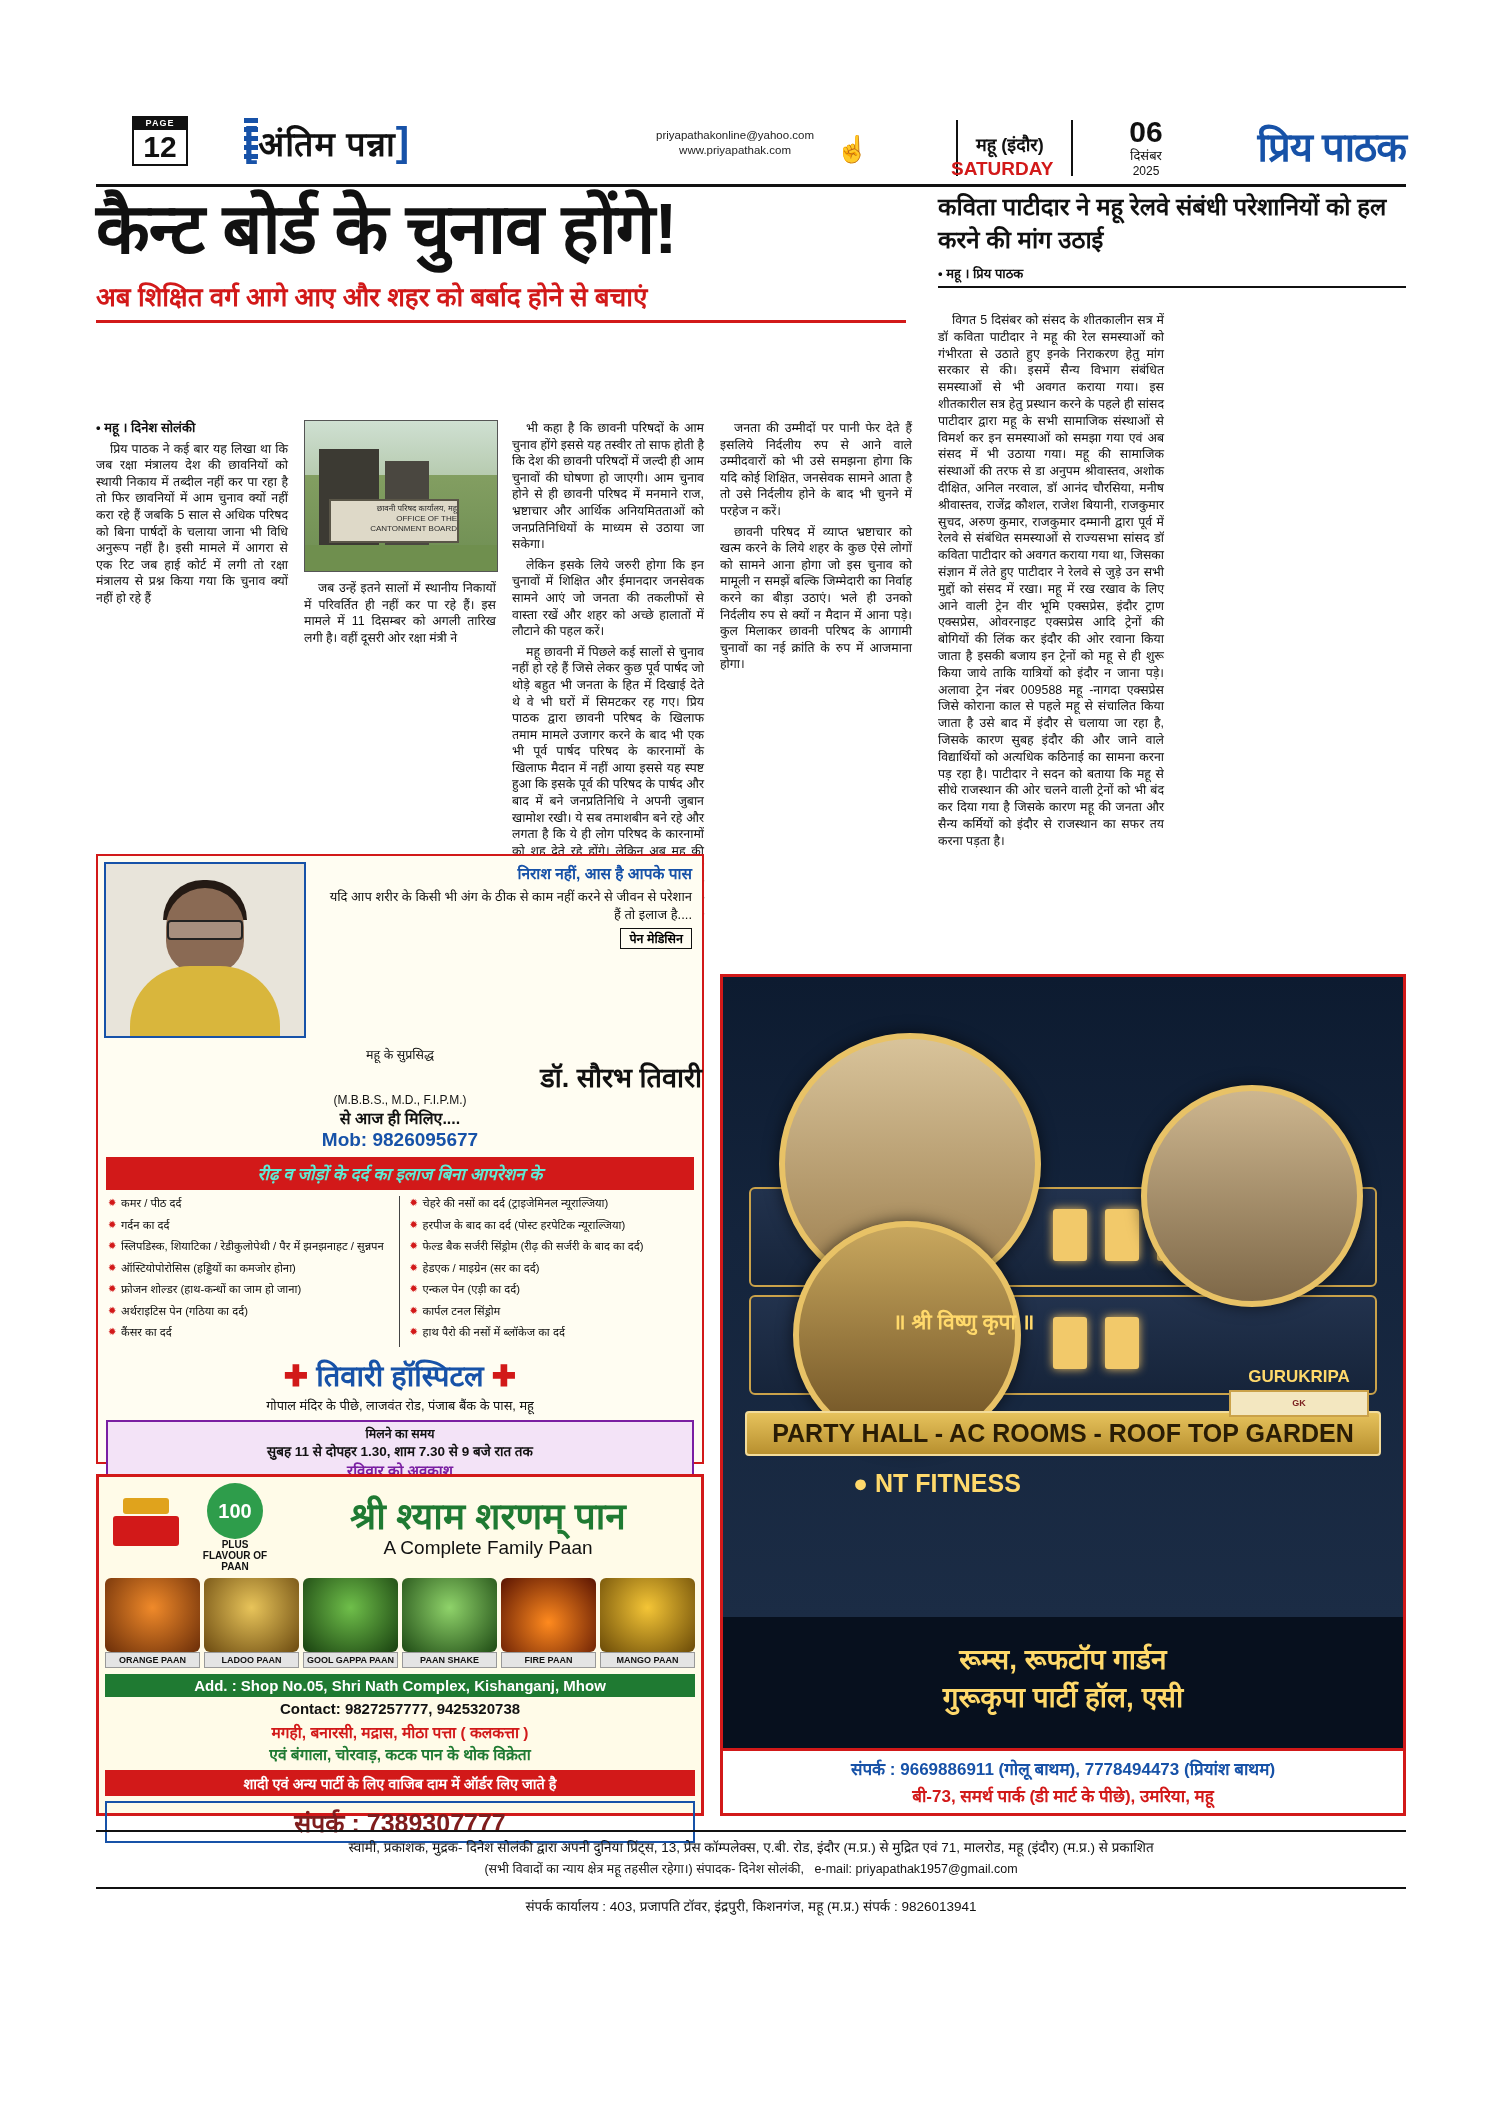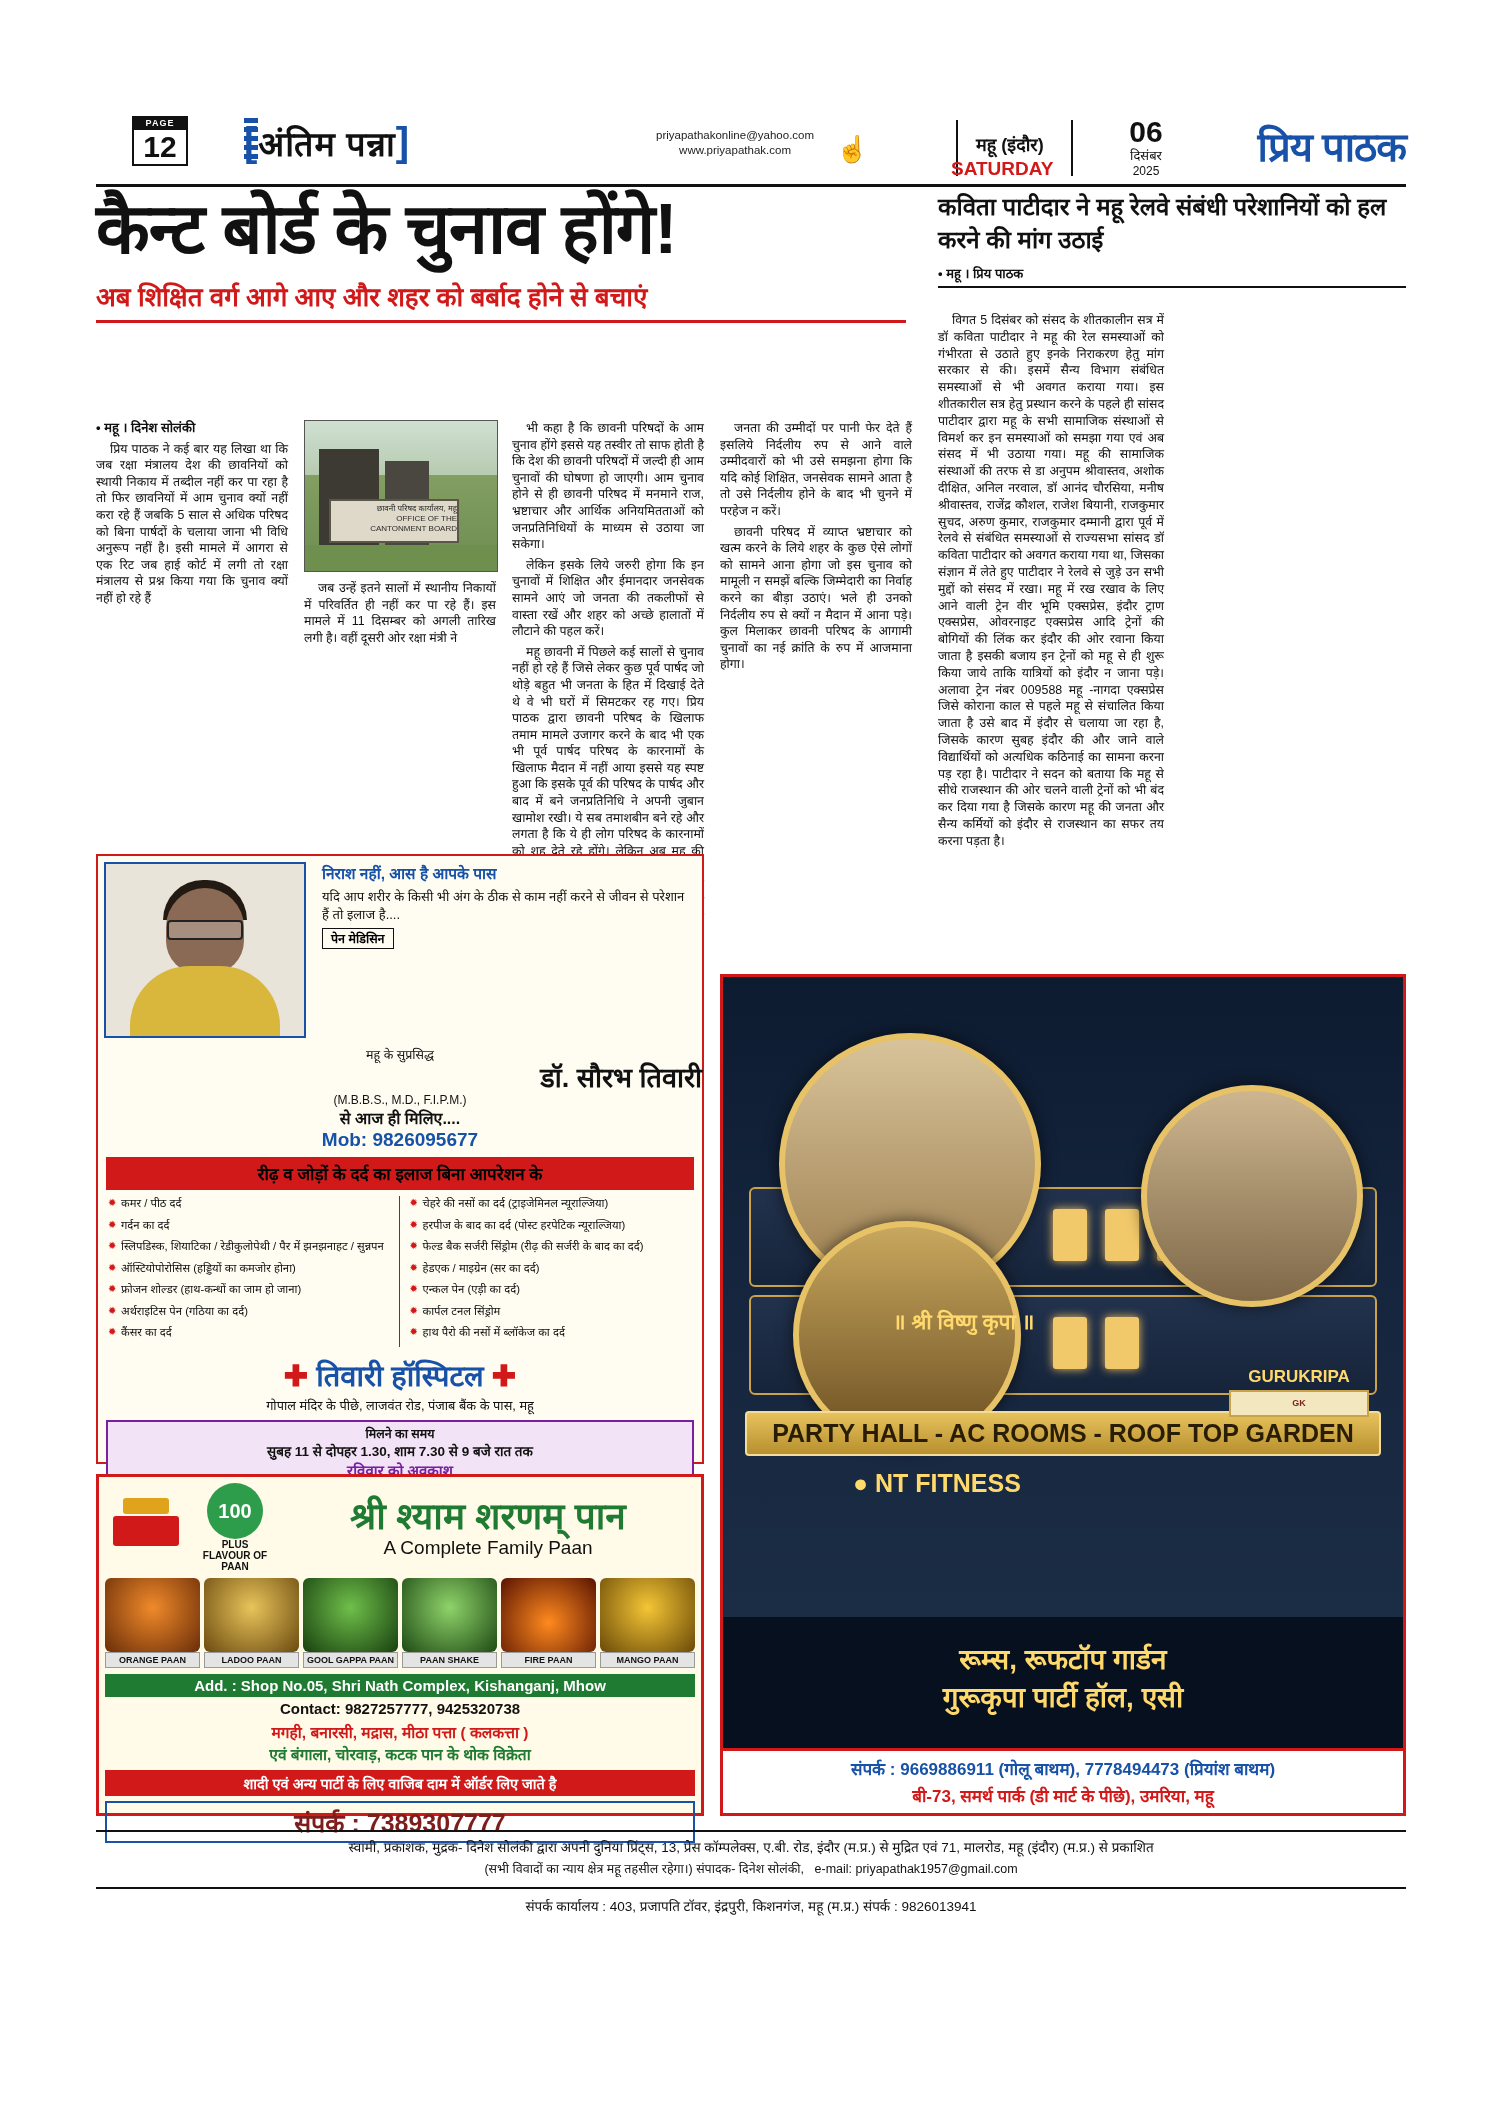--- a/index.html
+++ b/index.html
@@ -56,37 +56,37 @@
   .photo1 .sign{position:absolute;left:24px;top:78px;width:130px;height:44px;background:#ded9c8;border:2px solid #5a5648;color:#2a2a2a;font-size:8px;text-align:right;line-height:10px;padding-top:3px;box-sizing:border-box;}
   .photo1 .grass{position:absolute;left:0;bottom:0;right:0;height:26px;background:#6f8f4e;}
 
   .rcol{position:absolute;font-size:12.4px;line-height:16.8px;color:#111;text-align:justify;}
   .rcol p{margin:0 0 4px 0;text-indent:14px;}
   .r1{left:842px;top:200px;width:226px;}
   .r2{left:1084px;top:200px;width:226px;}
 
   
   .ad-doc{position:absolute;left:0;top:742px;width:608px;height:610px;border:2px solid #d21919;background:#fffdf2;box-sizing:border-box;}
-  .ad-doc .top{display:flex;height:188px;}
+  .ad-doc .top{display:flex;height:188px;text-align:right;}
   .ad-doc .photo{width:198px;border-right:2px solid #1752a8;background:#e8e4da;position:relative;margin:6px;border:2px solid #1752a8;}
   .ad-doc .photo .head{position:absolute;left:50%;top:24px;transform:translateX(-50%);width:78px;height:86px;border-radius:40px 40px 34px 34px;background:#8a6a54;}
   .ad-doc .photo .hair{position:absolute;left:50%;top:16px;transform:translateX(-50%);width:84px;height:40px;border-radius:42px 42px 0 0;background:#241a14;}
   .ad-doc .photo .glass{position:absolute;left:50%;top:56px;transform:translateX(-50%);width:72px;height:16px;border:2px solid #222;border-radius:4px;background:rgba(255,255,255,.25);}
   .ad-doc .photo .body{position:absolute;left:50%;bottom:0;transform:translateX(-50%);width:150px;height:70px;border-radius:60px 60px 0 0;background:#d9b63c;}
   .ad-doc .rightc{flex:1;padding:8px 10px;}
   .ad-doc .blue{color:#1752a8;font-weight:bold;font-size:15.5px;line-height:20px;}
   .ad-doc .blk{color:#111;font-size:13px;line-height:18px;margin-top:4px;}
   .penmed{display:inline-block;border:1px solid #111;padding:1px 8px;font-size:12.5px;font-weight:bold;margin-top:4px;}
   .docname{text-align:center;margin-top:2px;}
   .docname .small{font-size:12.5px;color:#111;}
   .docname .big{font-size:27px;font-weight:bold;color:#111;line-height:30px;text-align:right;}
   .docname .deg{font-size:12px;color:#111;}
   .docname .meet{font-size:16px;font-weight:bold;color:#111;}
   .docname .mob{font-size:19px;font-weight:bold;color:#1752a8;}
-  .ad-doc .redbar{background:#d21919;color:#000000;text-align:center;font-size:17px;font-weight:bold;padding:5px 0;margin:6px 8px 0 8px;}
+  .ad-doc .redbar{background:#d21919;color:#5eead4;text-align:center;font-size:17px;font-weight:bold;padding:5px 0;margin:6px 8px 0 8px;font-style:italic;}
   .ad-doc .lists{display:flex;margin:6px 10px 0 10px;}
   .ad-doc .lists ul{list-style:none;margin:0;padding:0;width:50%;}
   .ad-doc .lists li{font-size:11.3px;line-height:14.5px;margin-bottom:7px;padding-left:13px;position:relative;color:#111;}
   .ad-doc .lists li:before{content:"✹";position:absolute;left:0;top:0;color:#d21919;font-size:10px;}
   .ad-doc .lists .lcol{border-right:1px solid #444;padding-right:8px;}
   .ad-doc .lists .rcolL{padding-left:10px;}
   .hosp{text-align:center;font-size:29px;font-weight:bold;color:#1752a8;margin-top:8px;}
   .hosp .cross{color:#d21919;}
   .addr{text-align:center;font-size:12.8px;color:#111;margin-top:2px;}
   .timebox{margin:6px 8px 0 8px;border:2px solid #7a1fa2;background:#f3e3f7;text-align:center;padding:3px 0;}

